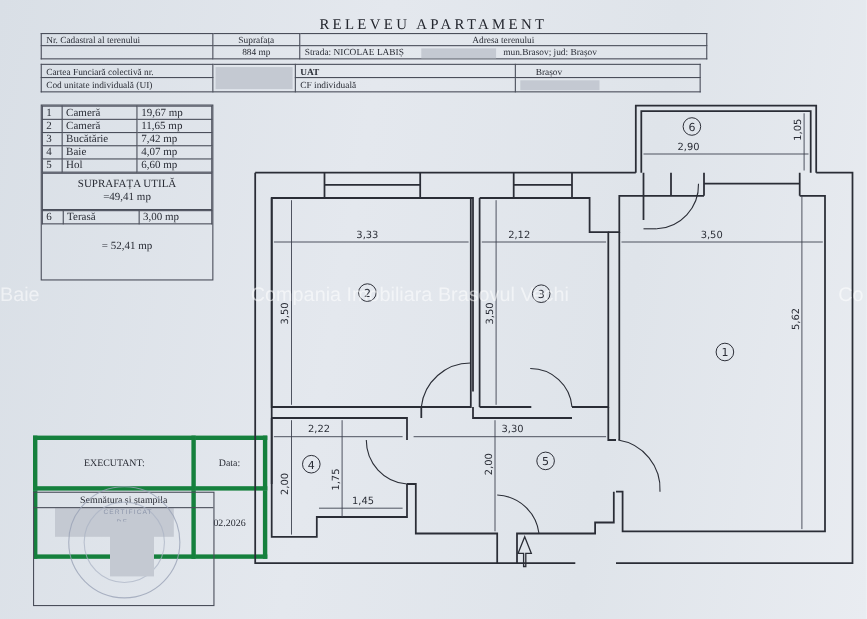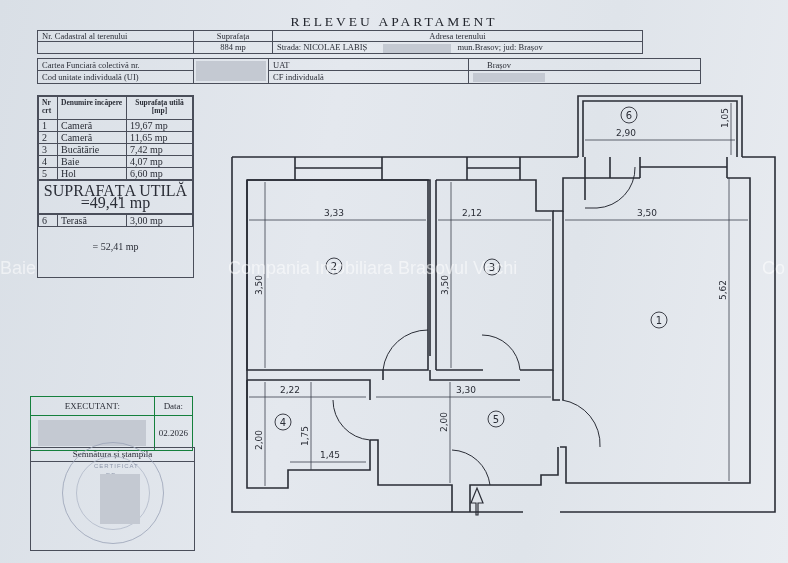--- a/index.html
+++ b/index.html
@@ -17,25 +17,25 @@
   }
   table.grid { border-collapse: collapse; position: absolute; font-size: 8.5px; }
   table.grid td { border: 1px solid #4a4e5a; padding: 0 4px; height: 10px; line-height: 10px; white-space: nowrap; }
   .center { text-align: center; }
   .right { text-align: left; }
   .redact { background: #c4c9d2; display: inline-block; height: 9px; vertical-align: middle; }
   .rooms { left: 37px; top: 95px; width: 155px; border: 1px solid #4a4e5a; font-size: 10px; }
   .rooms table { border-collapse: collapse; width: 100%; }
   .rooms td { border: 1px solid #4a4e5a; padding: 0 3px; height: 11px; line-height: 11px; }
   .rooms .hdr td { font-weight: bold; font-size: 7.5px; line-height: 8px; height: 20px; vertical-align: top; padding-top: 2px; }
-  .rooms .summary { text-align: center; font-size: 16px; line-height: 12px; padding: 4px 0; border: 1px solid #4a4e5a; }
+  .rooms .summary { text-align: center; font-size: 10px; line-height: 12px; padding: 4px 0; border: 1px solid #4a4e5a; }
   .rooms .total { text-align: center; font-size: 10px; line-height: 12px; padding: 14px 0 6px; height: 30px; }
   .exec { left: 30px; top: 396px; width: 163px; font-size: 9px; }
   .exec table { border-collapse: collapse; width: 163px; border: 1px solid #4a4e5a; }
-  .exec td { border: 1px solid #15803d; text-align: center; padding: 4px; }
+  .exec td { border: 4px solid #15803d; text-align: center; padding: 16px; }
   .sign { left: 30px; top: 447px; width: 163px; height: 102px; border: 1px solid #4a4e5a; font-size: 9px; }
   .sign .lbl { border-bottom: 1px solid #4a4e5a; text-align: center; height: 13px; line-height: 13px; }
   .stamp { left: 62px; top: 442px; width: 100px; height: 100px; border: 1.5px solid #9aa3b6; border-radius: 50%; opacity: .8; }
   .stamp-inner { left: 76px; top: 456px; width: 72px; height: 72px; border: 1px solid #aab2c3; border-radius: 50%; opacity: .7; }
   .stamp-text { font-family: "Liberation Sans", sans-serif; color: #8d96aa; font-size: 6px; letter-spacing: 1px; }
   .watermark {
     font-family: "Liberation Sans", sans-serif; color: rgba(255,255,255,0.55);
     font-size: 18px; top: 258px; white-space: nowrap;
   }
   svg text { font-family: "DejaVu Sans", sans-serif; }
@@ -57,44 +57,39 @@
     <td class="center">884 mp</td>
     <td>
       <span>Strada: NICOLAE  LABIȘ</span>
       <span class="redact" style="width:68px; margin:0 4px 0 14px;"></span>
       <span>mun.Brasov;  jud: Brașov</span>
     </td>
   </tr>
 </tbody>
   </table>
 
-<table class="grid" style="left:37px; top:58px; width:664px;">
+<table class="grid" style="left:37px; top:58px; width:600px;">
   <tbody>
       <tr>
     <td style="width:147px;">Cartea Funciară colectivă nr.</td>
     <td rowspan="2" style="width:70px; padding:2px 2px;"><span class="redact" style="width:70px; height:20px;"></span></td>
-    <td style="width:191px;">UAT</td>
+    <td style="width:191px;font-weight:bold;">UAT</td>
     <td style="padding-left:18px;">Brașov</td>
   </tr>
   <tr>
     <td>Cod unitate individuală (UI)</td>
     <td>CF individuală</td>
     <td><span class="redact" style="width:72px;"></span></td>
   </tr>
 </tbody>
   </table>
 
 <div class="abs rooms">
   <table>
     <tbody>
-        <tr class="hdr">
-      <td style="width:12px;">Nr crt</td>
-      <td style="width:62px;">Denumire încăpere</td>
-      <td class="center">Suprafața utilă [mp]</td>
-    </tr>
     <tr>
       <td>1</td>
       <td>Cameră</td>
       <td class="right">19,67 mp</td>
     </tr>
     <tr>
       <td>2</td>
       <td>Cameră</td>
       <td class="right">11,65 mp</td>
     </tr>

